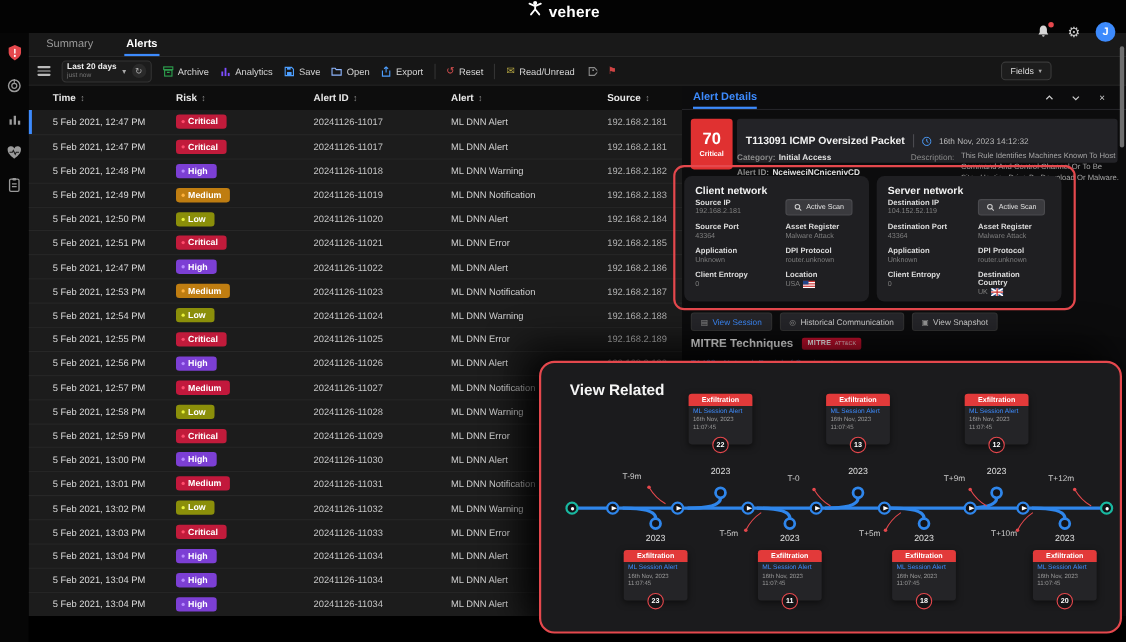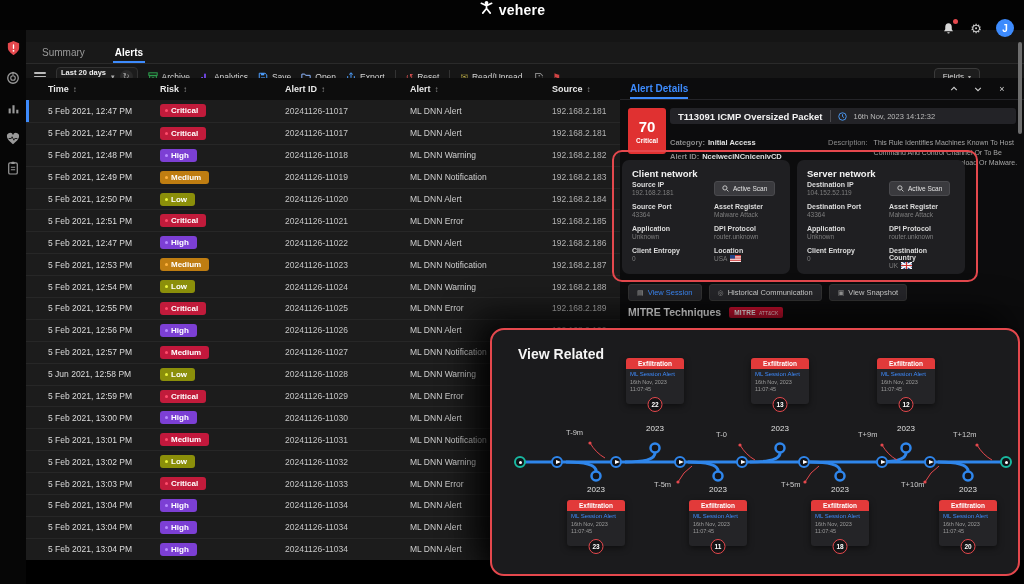--- a/index.html
+++ b/index.html
@@ -20,27 +20,27 @@
     font-size:10px; display:flex; align-items:center; justify-content:center; font-weight:bold; }
 
   
   .sidebar { position:absolute; left:0; top:30px; width:26px; height:554px; background:#060606;
     display:flex; flex-direction:column; align-items:center; padding-top:10px; gap:14px; z-index:2; }
   .side-ic { width:16px; height:16px; display:flex; align-items:center; justify-content:center; }
 
   
   .content { position:absolute; left:26px; top:30px; width:998px; height:530px; background:#151515; }
   .tabsrow { height:22px; background:#191919; border-bottom:1px solid #2a2a2a;
-    display:flex; align-items:flex-end; gap:26px; padding:0 0 0 14px;margin-top:12px; }
+    display:flex; align-items:flex-end; gap:26px; padding:0 0 0 14px; }
   .tab { font-size:10px; color:#9a9a9a; padding:4px 2px 5px; position:relative; }
   .tab.active { color:#fff; font-weight:bold; }
   .tab.active::after { content:""; position:absolute; left:0; right:0; bottom:0; height:2px; background:var(--accent); }
 
   .toolbar { height:26px; background:#161616; border-bottom:1px solid #262626;
-    display:flex; align-items:center; gap:10px; padding:0 44px 0 8px;text-align:right; }
+    display:flex; align-items:center; gap:10px; padding:0 68px 0 8px; }
   .hamburger { width:12px; display:flex; flex-direction:column; gap:2px; }
   .hamburger span { height:1.5px; background:#bbb; border-radius:1px; }
   .range-ctl { display:flex; align-items:center; gap:5px; border:1px solid #333; border-radius:4px;
     padding:1px 4px; height:20px; background:#1c1c1c; }
   .range-main { font-size:7.5px; font-weight:bold; color:#eee; line-height:1.1; }
   .range-sub { font-size:6px; color:#777; line-height:1; }
   .range-caret { color:#aaa; font-size:7px; }
   .refresh-btn { width:13px; height:13px; border-radius:50%; background:#2a2a2a; color:#aaa;
     font-size:8px; display:flex; align-items:center; justify-content:center; }
   .searchbox { display:flex; align-items:center; gap:5px; width:140px; height:18px;
@@ -76,21 +76,21 @@
   .alert-panel { position:absolute; left:594px; top:48px; width:404px; height:482px; background:#0c0c0d; }
   .ad-tabrow { position:relative; height:22px; border-bottom:1px solid #242428; display:flex; align-items:center; }
   .ad-tab { margin-left:10px; font-size:10px; font-weight:bold; color:var(--accent); position:relative; padding-bottom:5px; padding-top:5px;}
   .ad-tab::after { content:""; position:absolute; left:0; right:0; bottom:0; height:2px; background:var(--accent); }
   .ad-btns { margin-left:auto; display:flex; gap:8px; padding-right:14px; }
   .ad-sq { width:16px; height:16px; border-radius:3px; display:flex; align-items:center; justify-content:center; color:#cfcfcf; font-size:9px; }
   .sev-box { position:absolute; left:8px; top:30px; width:38px; height:46px; background:#e03131; border-radius:3px;
     display:flex; flex-direction:column; align-items:center; justify-content:center; color:#fff; }
   .sev-score { font-size:15px; font-weight:bold; line-height:1; }
   .sev-label { font-size:6.5px; font-weight:bold; margin-top:3px; }
-  .ad-headbar { position:absolute; left:50px; top:30px; right:8px; height:16px; background:#232327; border-radius:3px;
+  .ad-headbar { position:absolute; left:50px; top:30px; right:8px; height:40px; background:#232327; border-radius:3px;
     display:flex; align-items:center; gap:7px; padding:0 8px; }
   .ad-title { font-size:9.5px; font-weight:bold; color:#f2f2f2; white-space:nowrap; }
   .ad-vdiv { width:1px; height:12px; background:#4a4a4f; }
   .ad-date { font-size:7.5px; color:#b9b9b9; white-space:nowrap; }
   .ad-meta { position:absolute; left:50px; top:60px; font-size:7.5px; }
   .meta-line { margin-bottom:5px;font-weight:bold; }
   .meta-label { color:#8a8a8a; }
   .meta-value { color:#e0e0e0; margin-left:3px; }
   .ad-desc { position:absolute; left:208px; top:60px; width:190px; display:flex; gap:6px; }
   .desc-label { font-size:7.5px; color:#8a8a8a; flex:none; }
@@ -398,21 +398,21 @@
             <span class="c src">192.168.2.190</span>
           </div>
           <div class="trow">
             <span class="c time">5 Feb 2021, 12:57 PM</span>
             <span class="c"><span class="badge" style="background:#c2183c"><i style="background:#ff4d6d"></i>Medium</span></span>
             <span class="c id">20241126-11027</span>
             <span class="c alert">ML DNN Notification</span>
             <span class="c src">192.168.2.191</span>
           </div>
           <div class="trow">
-            <span class="c time">5 Jun 2021, 12:58 PM</span>
+            <span class="c time">5 Feb 2021, 12:58 PM</span>
             <span class="c"><span class="badge" style="background:#8b8f0a"><i style="background:#eaf33c"></i>Low</span></span>
             <span class="c id">20241126-11028</span>
             <span class="c alert">ML DNN Warning</span>
             <span class="c src">192.168.2.192</span>
           </div>
           <div class="trow">
             <span class="c time">5 Feb 2021, 12:59 PM</span>
             <span class="c"><span class="badge" style="background:#c11b3b"><i style="background:#ff4d6d"></i>Critical</span></span>
             <span class="c id">20241126-11029</span>
             <span class="c alert">ML DNN Error</span>

